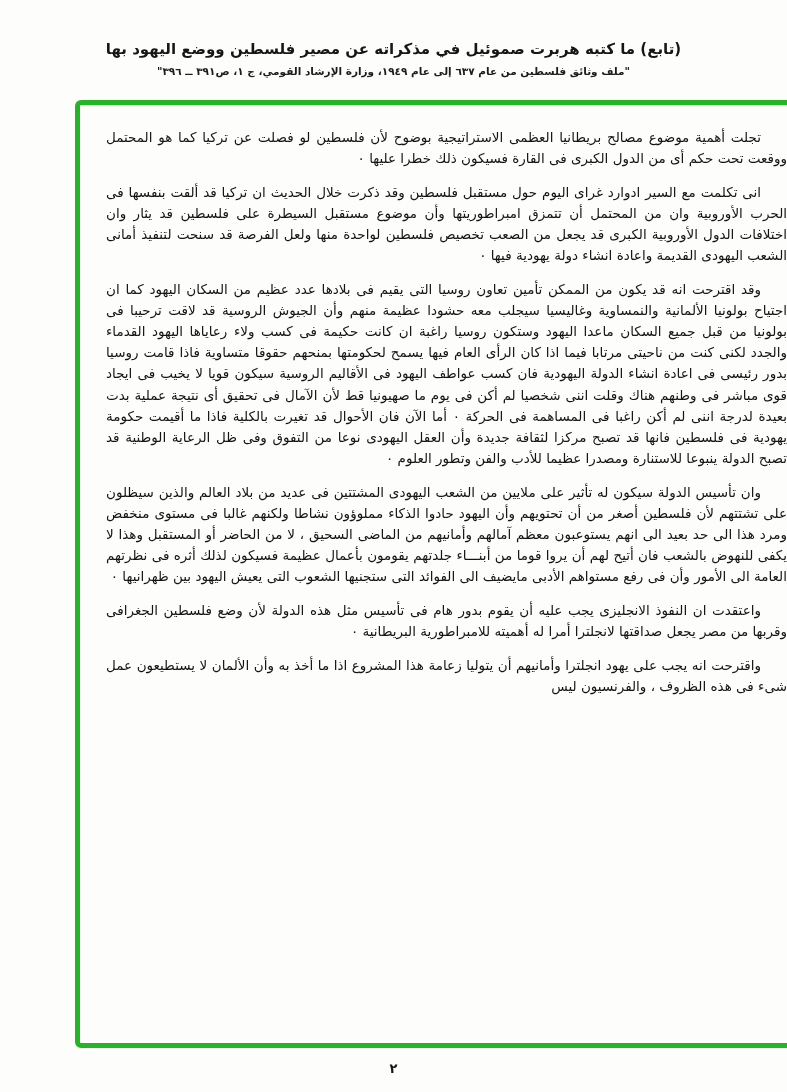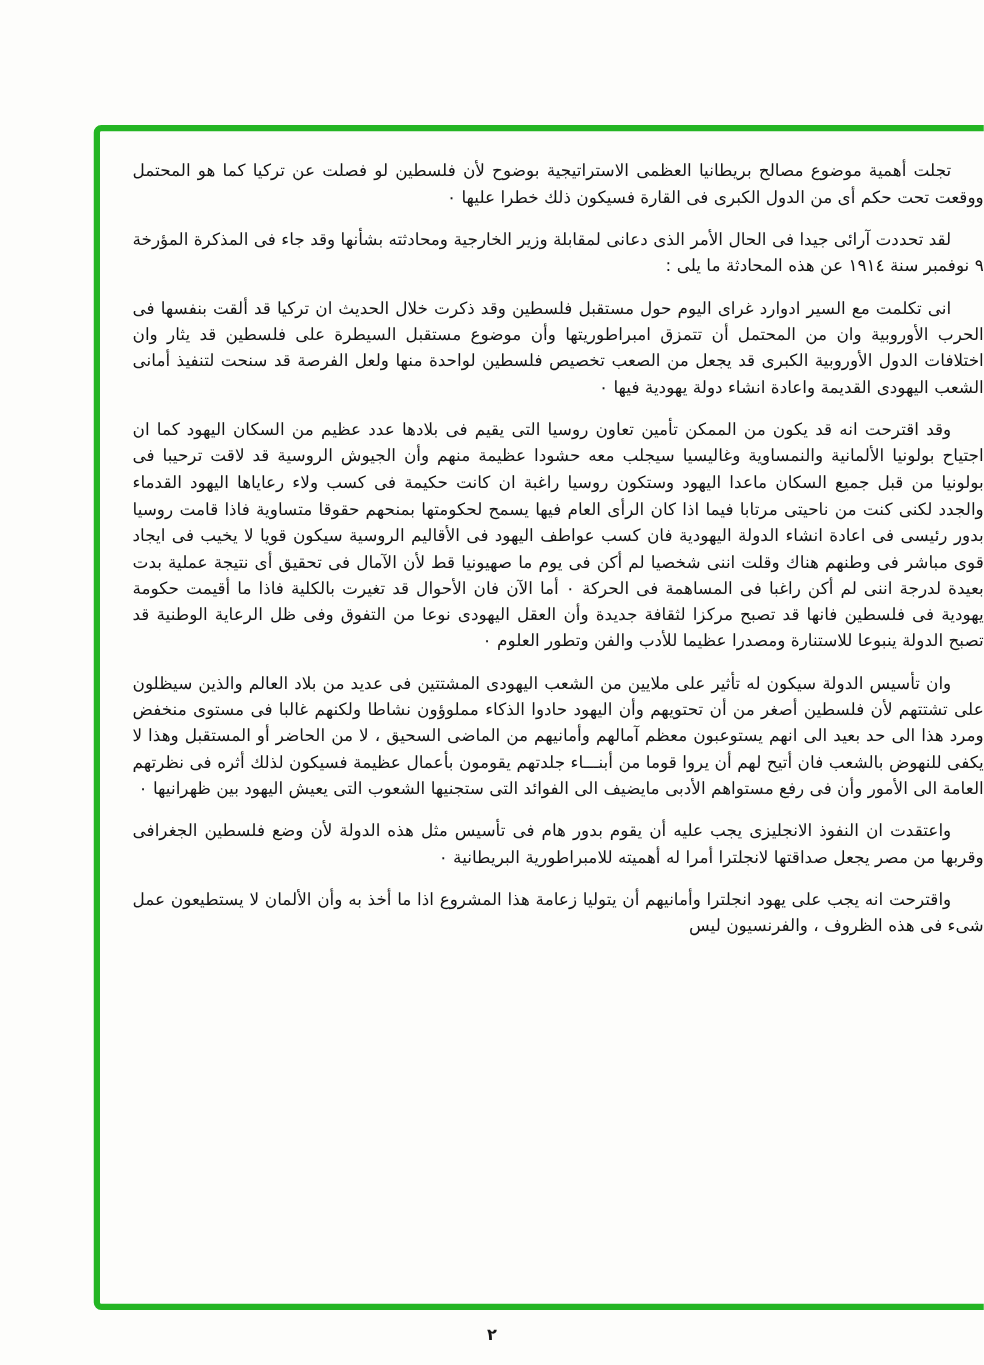--- a/index.html
+++ b/index.html
@@ -72,25 +72,28 @@
       font-size: 13px;
       font-weight: bold;
       direction: rtl;
     }
   </style>
 </head>
 <body>
 
 <div class="sheet">
 
+  <header class="page-header">
+    <h1 class="doc-title">(تابع) ما كتبه هربرت صموئيل في مذكراته عن مصير فلسطين ووضع اليهود بها</h1>
+    <div class="doc-subtitle">"ملف وثائق فلسطين من عام ٦٣٧ إلى عام ١٩٤٩، وزارة الإرشاد القومي، ج ١، ص٣٩١ ــ ٣٩٦"</div>
+  </header>
 
   <div class="green-frame" style="border-color: rgb(35, 181, 35);">
     <div class="doc-body">
       <p>تجلت أهمية موضوع مصالح بريطانيا العظمى الاستراتيجية بوضوح لأن فلسطين لو فصلت عن تركيا كما هو المحتمل ووقعت تحت حكم أى من الدول الكبرى فى القارة فسيكون ذلك خطرا عليها ٠</p>
-      <p>لقد تحددت آرائى جيدا فى الحال الأمر الذى دعانى لمقابلة وزير الخارجية ومحادثته بشأنها وقد جاء فى المذكرة المؤرخة ٩ نوفمبر سنة ١٩١٤ عن هذه المحادثة ما يلى :</p>
       <p>انى تكلمت مع السير ادوارد غراى اليوم حول مستقبل فلسطين وقد ذكرت خلال الحديث ان تركيا قد ألقت بنفسها فى الحرب الأوروبية وان من المحتمل أن تتمزق امبراطوريتها وأن موضوع مستقبل السيطرة على فلسطين قد يثار وان اختلافات الدول الأوروبية الكبرى قد يجعل من الصعب تخصيص فلسطين لواحدة منها ولعل الفرصة قد سنحت لتنفيذ أمانى الشعب اليهودى القديمة واعادة انشاء دولة يهودية فيها ٠</p>
       <p>وقد اقترحت انه قد يكون من الممكن تأمين تعاون روسيا التى يقيم فى بلادها عدد عظيم من السكان اليهود كما ان اجتياح بولونيا الألمانية والنمساوية وغاليسيا سيجلب معه حشودا عظيمة منهم وأن الجيوش الروسية قد لاقت ترحيبا فى بولونيا من قبل جميع السكان ماعدا اليهود وستكون روسيا راغبة ان كانت حكيمة فى كسب ولاء رعاياها اليهود القدماء والجدد لكنى كنت من ناحيتى مرتابا فيما اذا كان الرأى العام فيها يسمح لحكومتها بمنحهم حقوقا متساوية فاذا قامت روسيا بدور رئيسى فى اعادة انشاء الدولة اليهودية فان كسب عواطف اليهود فى الأقاليم الروسية سيكون قويا لا يخيب فى ايجاد قوى مباشر فى وطنهم هناك وقلت اننى شخصيا لم أكن فى يوم ما صهيونيا قط لأن الآمال فى تحقيق أى نتيجة عملية بدت بعيدة لدرجة اننى لم أكن راغبا فى المساهمة فى الحركة ٠ أما الآن فان الأحوال قد تغيرت بالكلية فاذا ما أقيمت حكومة يهودية فى فلسطين فانها قد تصبح مركزا لثقافة جديدة وأن العقل اليهودى نوعا من التفوق وفى ظل الرعاية الوطنية قد تصبح الدولة ينبوعا للاستنارة ومصدرا عظيما للأدب والفن وتطور العلوم ٠</p>
       <p>وان تأسيس الدولة سيكون له تأثير على ملايين من الشعب اليهودى المشتتين فى عديد من بلاد العالم والذين سيظلون على تشتتهم لأن فلسطين أصغر من أن تحتويهم وأن اليهود حادوا الذكاء مملوؤون نشاطا ولكنهم غالبا فى مستوى منخفض ومرد هذا الى حد بعيد الى انهم يستوعبون معظم آمالهم وأمانيهم من الماضى السحيق ، لا من الحاضر أو المستقبل وهذا لا يكفى للنهوض بالشعب فان أتيح لهم أن يروا قوما من أبنـــاء جلدتهم يقومون بأعمال عظيمة فسيكون لذلك أثره فى نظرتهم العامة الى الأمور وأن فى رفع مستواهم الأدبى مايضيف الى الفوائد التى ستجنيها الشعوب التى يعيش اليهود بين ظهرانيها ٠</p>
       <p>واعتقدت ان النفوذ الانجليزى يجب عليه أن يقوم بدور هام فى تأسيس مثل هذه الدولة لأن وضع فلسطين الجغرافى وقربها من مصر يجعل صداقتها لانجلترا أمرا له أهميته للامبراطورية البريطانية ٠</p>
       <p>واقترحت انه يجب على يهود انجلترا وأمانيهم أن يتوليا زعامة هذا المشروع اذا ما أخذ به وأن الألمان لا يستطيعون عمل شىء فى هذه الظروف ، والفرنسيون ليس</p>
     </div>
   </div>
 
   <div class="page-number">٢</div>
 

